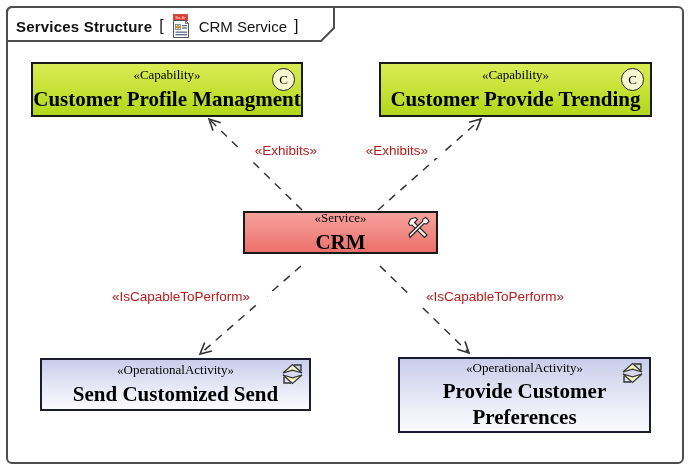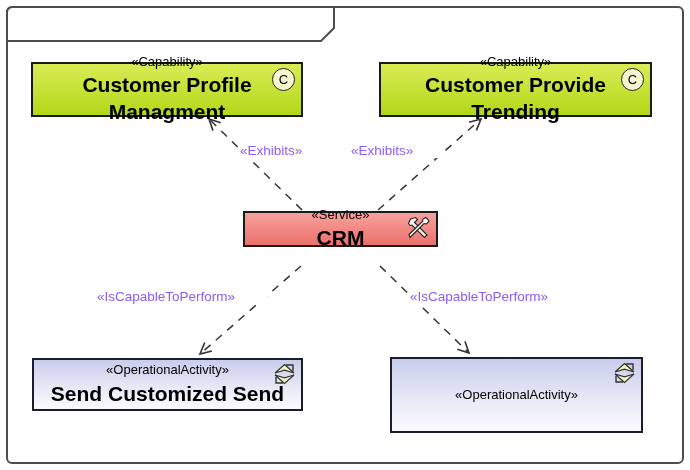--- a/index.html
+++ b/index.html
@@ -28,73 +28,93 @@
   .bracket { font-size: 16px; }
   
   .node {
     position: absolute;
     border: 2px solid var(--node-border, #1a1a1a);
     box-sizing: border-box;
     display: flex; flex-direction: column;
     align-items: center; justify-content: center;
     text-align: center; color: #000;
     line-height: 1.25;
+    font-family: Liberation Serif, serif;
   }
   .node .stereotype { font-size: 13px; }
   .node .node-name { font-size: 21px; font-weight: bold; margin-top: 2px; }
   .capability {
     background: linear-gradient(180deg,
       var(--capability-fill-top, #d9ec55) 0%,
       var(--capability-fill-bottom, #b3d719) 100%);
   }
   .service {
     background: linear-gradient(180deg,
       var(--service-fill-top, #f7a29d) 0%,
       var(--service-fill-bottom, #ec706c) 100%);
   }
   .activity {
     border-color: #1c1c30;
     background: linear-gradient(180deg,
       var(--activity-fill-top, #c9cdea) 0%,
       #e7e8f6 55%,
       var(--activity-fill-bottom, #fbfbfe) 100%);
+    margin-left: 8px;
   }
   #cap-left  { left: 31px;  top: 62px;  width: 272px; height: 55px; }
   #cap-right { left: 379px; top: 62px;  width: 273px; height: 55px; }
-  #svc       { left: 243px; top: 211px; width: 195px; height: 36px; }
+  #svc       { left: 243px; top: 211px; width: 195px; height: 43px; }
   #act-left  { left: 32px;  top: 358px; width: 271px; height: 53px; }
   #act-right { left: 390px; top: 357px; width: 253px; height: 76px; }
   .badge {
     position: absolute; right: 6px; top: 4px;
     width: 21px; height: 21px; border-radius: 50%;
     border: 1.5px solid #222; background: #f8f6d0;
     font-size: 13px; line-height: 21px; text-align: center; font-weight: normal;
   }
   .corner-icon { position: absolute; right: 5px; top: 3px; }
   
   #wires { position: absolute; left: 0; top: 0; width: 690px; height: 470px; pointer-events: none; }
   #wires path.wire { pointer-events: stroke; }
   .wire-label {
-    position: absolute; font-size: 13.5px; color: #8b5cf6;
-    text-align: left; white-space: nowrap; background: #fff; padding: 0 2px;
+    position: absolute; font-size: 13.5px; color: #b91c1c;
+    text-align: center; white-space: nowrap; background: #fff; padding: 0 2px;
   }
   #lbl-exh-left  { left: 238px; top: 143px; width: 92px; }
   #lbl-exh-right { left: 349px; top: 143px; width: 92px; }
   #lbl-icp-left  { left: 95px;  top: 289px; width: 168px; }
   #lbl-icp-right { left: 408px; top: 289px; width: 170px; }
 </style>
 </head>
 <body>
 
 <div id="canvas">
   <div id="frame"></div>
 
   <svg id="tab-svg" viewBox="0 0 342 42">
     <path d="M1,7 Q1,1 7,1 L328,1 L328,22 L315,35 L1,35 Z" fill="#ffffff" stroke="#4d4d4d" stroke-width="2"></path>
   </svg>
+  <div id="tab-content">
+    <span class="tab-title">Services Structure</span>
+    <span class="bracket">[</span>
+    <svg width="21" height="25" viewBox="0 0 21 25">
+      <rect x="2.5" y="0.5" width="14" height="6.5" fill="#e23a2e" stroke="#a82218" stroke-width="0.6"></rect>
+      <text x="9.5" y="5.4" font-size="4.2" fill="#ffffff" text-anchor="middle" font-family="Liberation Sans, sans-serif">Sv-Sr</text>
+      <path d="M2.5,6.5 L14.5,6.5 L17.5,9.5 L17.5,23.5 L2.5,23.5 Z" fill="#ffffff" stroke="#555" stroke-width="1"></path>
+      <path d="M14.5,6.5 L14.5,9.5 L17.5,9.5 Z" fill="#dddddd" stroke="#555" stroke-width="0.8"></path>
+      <rect x="4.5" y="10.5" width="5" height="5" fill="#f2f2f2" stroke="#777" stroke-width="0.8"></rect>
+      <path d="M7,11.2 L9,13 L7,14.8 L5,13 Z" fill="#e8a000" stroke="#8a6200" stroke-width="0.5"></path>
+      <rect x="11" y="11" width="5" height="1.3" fill="#5a6c8c"></rect>
+      <rect x="11" y="13.4" width="5" height="1.3" fill="#5a6c8c"></rect>
+      <rect x="4.5" y="17.5" width="11.5" height="1.3" fill="#5a6c8c"></rect>
+      <rect x="4.5" y="20" width="11.5" height="1.3" fill="#5a6c8c"></rect>
+    </svg>
+    <span>CRM Service</span>
+    <span class="bracket">]</span>
+  </div>
 
   <svg id="wires" viewBox="0 0 690 470">
     <defs>
       <marker id="openArrow" markerWidth="16" markerHeight="16" refX="12" refY="6.5" orient="auto" markerUnits="userSpaceOnUse">
         <path d="M1,1 L12,6.5 L1,12" fill="none" stroke="#333333" stroke-width="1.6"></path>
       </marker>
     </defs>
     <path class="wire" d="M302,210 L209,119" fill="none" stroke="#333333" stroke-width="1.5" stroke-dasharray="8 7" marker-end="url(#openArrow)"></path>
     <path class="wire" d="M378,210 L481,119" fill="none" stroke="#333333" stroke-width="1.5" stroke-dasharray="8 7" marker-end="url(#openArrow)"></path>
     <path class="wire" d="M301,266 L200,354" fill="none" stroke="#333333" stroke-width="1.5" stroke-dasharray="8 7" marker-end="url(#openArrow)"></path>
@@ -134,20 +154,21 @@
     <svg class="corner-icon" width="23" height="22" viewBox="0 0 23 22">
       <path d="M13,2 L20,2 L20,8" fill="none" stroke="#333" stroke-width="1.4"></path>
       <path d="M11.5,1.5 L21,10 L11.5,7.2 L2,10 Z" fill="#f5f5c0" stroke="#333" stroke-width="1.2"></path>
       <path d="M10,20 L3,20 L3,14" fill="none" stroke="#333" stroke-width="1.4"></path>
       <path d="M11.5,20.5 L2,12 L11.5,14.8 L21,12 Z" fill="#f5f5c0" stroke="#333" stroke-width="1.2"></path>
     </svg>
   </div>
 
   <div id="act-right" class="node activity">
     <span class="stereotype">«OperationalActivity»</span>
+    <span class="node-name" style="width:180px">Provide Customer Preferences</span>
     <svg class="corner-icon" width="23" height="22" viewBox="0 0 23 22">
       <path d="M13,2 L20,2 L20,8" fill="none" stroke="#333" stroke-width="1.4"></path>
       <path d="M11.5,1.5 L21,10 L11.5,7.2 L2,10 Z" fill="#f5f5c0" stroke="#333" stroke-width="1.2"></path>
       <path d="M10,20 L3,20 L3,14" fill="none" stroke="#333" stroke-width="1.4"></path>
       <path d="M11.5,20.5 L2,12 L11.5,14.8 L21,12 Z" fill="#f5f5c0" stroke="#333" stroke-width="1.2"></path>
     </svg>
   </div>
 </div>
 
 </body></html>

